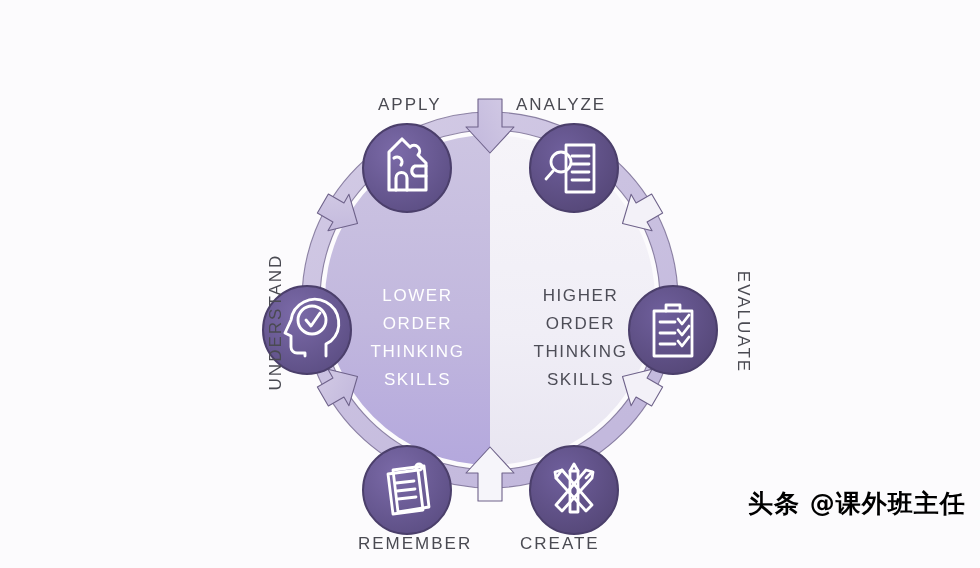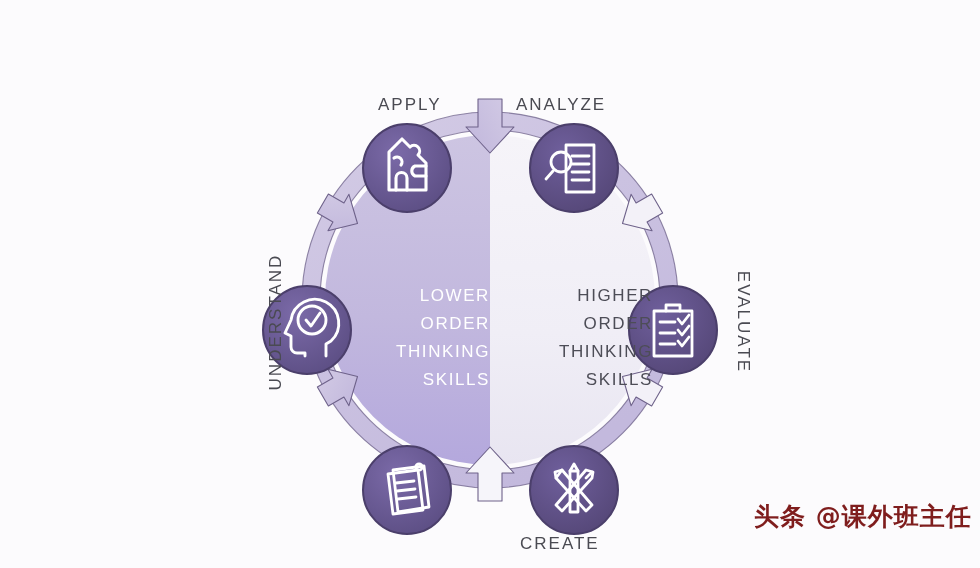--- a/index.html
+++ b/index.html
@@ -32,46 +32,45 @@
     transform-origin:center center;
   }
   .lbl-evaluate{
     left:692px;top:312px;
     transform:rotate(90deg);
     transform-origin:center center;
   }
 
   .center-text{
     position:absolute;
-    text-align:right;
+    text-align:center;
     font-family:"Liberation Sans",sans-serif;
     font-size:17px;
     line-height:28px;
     letter-spacing:1.6px;
     white-space:pre-line;
   }
   .center-left{
     left:345px;top:282px;width:145px;
     color:#ffffff;
   }
   .center-right{
     left:508px;top:282px;width:145px;
     color:#4d4d57;
   }
 
   .watermark{
     position:absolute;
-    left:748px;top:500px;
+    left:748px;top:487px;
     font-family:"DejaVu Sans",sans-serif;
     font-size:25px;
     font-weight:700;
-    color:#7f1d1d;
+    color:#000000;
     letter-spacing:1px;
     white-space:nowrap;
-    margin-left:6px;
   }
 </style>
 </head>
 <body>
 
 <div id="stage">
 
   <svg id="diagram" viewBox="0 0 980 568">
     <defs>
       <linearGradient id="gradLeft" x1="0" y1="0" x2="0" y2="1">
@@ -205,17 +204,18 @@
 SKILLS</div>
   <div class="center-text center-right">HIGHER
 ORDER
 THINKING
 SKILLS</div>
 
   <div class="stage-label lbl-apply">APPLY</div>
   <div class="stage-label lbl-analyze">ANALYZE</div>
   <div class="stage-label lbl-evaluate">EVALUATE</div>
   <div class="stage-label lbl-create">CREATE</div>
+  <div class="stage-label lbl-remember">REMEMBER</div>
   <div class="stage-label lbl-understand">UNDERSTAND</div>
 
   <div class="watermark">头条 @课外班主任</div>
 
 </div>
 
 </body></html>

